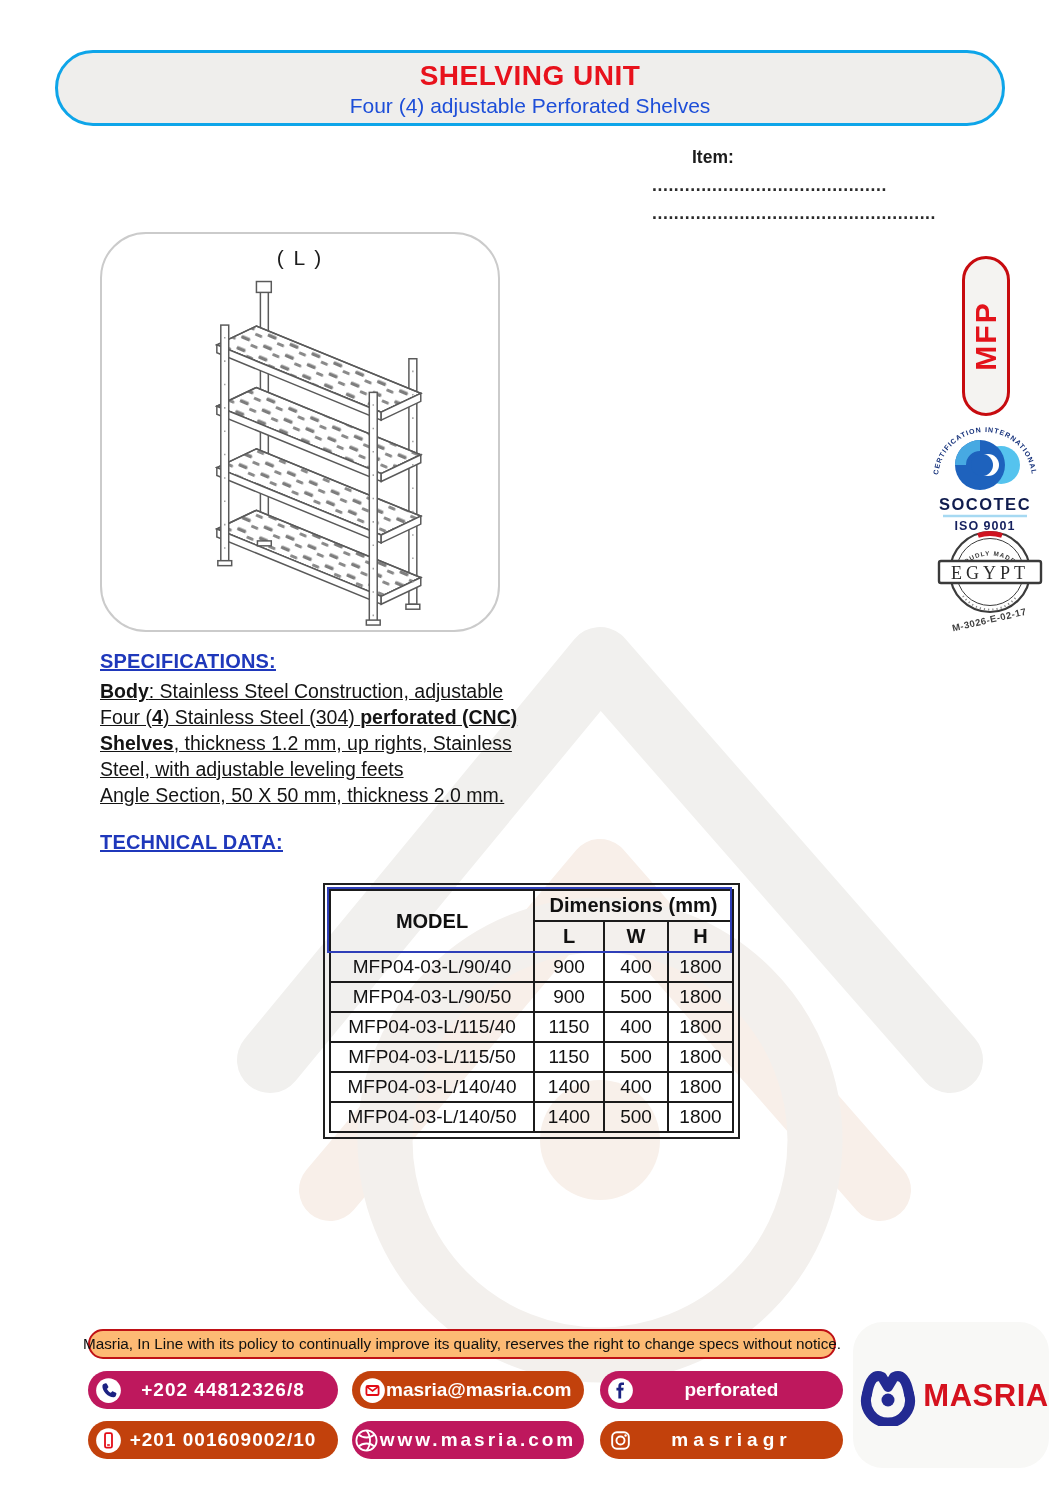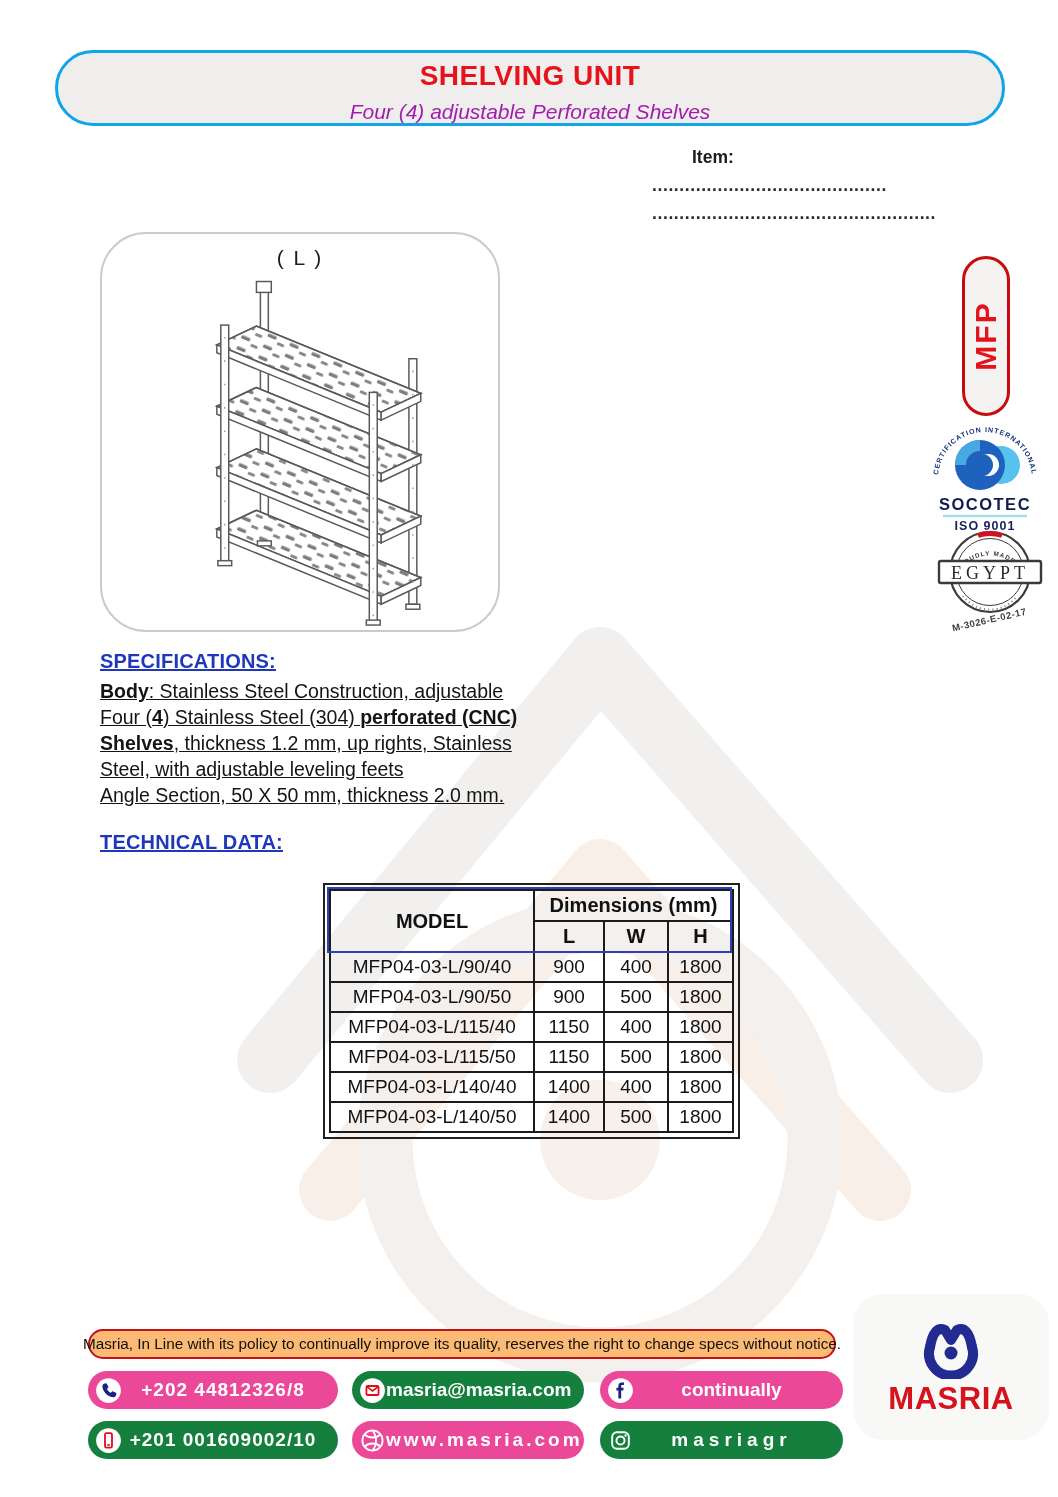--- a/index.html
+++ b/index.html
@@ -5,21 +5,21 @@
   html,body{margin:0;padding:0;background:#ffffff;}
   .page{position:relative;width:1058px;height:1497px;background:#fff;overflow:hidden;
         font-family:"Liberation Sans", sans-serif;color:#151515;}
   .page > *{position:absolute;z-index:1;}
   svg.watermark{left:0;top:0;z-index:0;}
 
   
   .header-pill{left:55px;top:50px;width:950px;height:76px;border:3px solid #0ea5e9;
     border-radius:40px;background:#efeeec;text-align:center;box-sizing:border-box;}
   .header-title{margin-top:7px;font-size:28px;font-weight:800;color:#e8121c;letter-spacing:.5px;}
-  .header-sub{margin-top:8px;font-size:21px;font-weight:500;color:#a21caf;font-style:italic;}
+  .header-sub{margin-top:2px;font-size:21px;font-weight:500;color:#1d4ed8;}
 
   
   .item-block{left:652px;top:143px;width:292px;font-size:17.5px;color:#1c1c1c;line-height:28px;}
   .item-label{font-weight:700;margin-left:40px;}
   .item-dots{letter-spacing:.6px;font-weight:600;color:#2a2a2a;}
 
   
   .drawing-card{left:100px;top:232px;width:400px;height:400px;border:2px solid #cbcbcb;
     border-radius:46px;box-sizing:border-box;background:transparent;}
   .drawing-label{position:absolute;top:12px;left:0;width:100%;text-align:center;
@@ -50,28 +50,28 @@
   .hrow{height:31px;} .drow{height:30px;}
 
   
   .disclaimer{left:88px;top:1329px;width:748px;height:30px;border:2px solid #bf1116;border-radius:17px;
     background:#fdba74;box-sizing:border-box;display:flex;align-items:center;justify-content:center;
     font-size:15.3px;font-weight:500;color:#101010;white-space:nowrap;}
   .pill{height:38px;border-radius:19px;display:flex;align-items:center;box-sizing:border-box;
     color:#fff;font-weight:700;font-size:19px;}
   .pill .txt{flex:1;text-align:center;padding-right:14px;}
   .pill svg{margin-left:7px;flex:0 0 auto;}
-  .pill.navy{background:#ec4899;} .pill.red{background:#15803d;}
+  .pill.navy{background:#be185d;justify-content:center;} .pill.red{background:#c2410c;}
   .num{letter-spacing:1px;} .sp3{letter-spacing:3px;} .sp5{letter-spacing:5px;}
   .p-r1c1{left:88px;top:1371px;width:250px;} .p-r1c2{left:352px;top:1371px;width:232px;}
   .p-r1c3{left:600px;top:1371px;width:243px;} .p-r2c1{left:88px;top:1421px;width:250px;}
   .p-r2c2{left:352px;top:1421px;width:232px;} .p-r2c3{left:600px;top:1421px;width:243px;}
 
-  .logo-card{left:853px;top:1294px;width:196px;height:146px;border-radius:30px;background:#f8f8f6;
-    display:flex;flex-direction:column;align-items:center;justify-content:center;}
+  .logo-card{left:853px;top:1322px;width:196px;height:146px;border-radius:30px;background:#f8f8f6;
+    display:flex;flex-direction:row;align-items:center;justify-content:center;}
   .logo-word{font-size:31px;font-weight:800;color:#d5121e;letter-spacing:.5px;margin-top:2px;}
 </style>
 </head>
 <body>
 
 <div class="page">
 
   <svg class="watermark" width="1058" height="1497" viewBox="0 0 1058 1497">
     <g fill="none" stroke-linejoin="round" stroke-linecap="round">
       <path d="M270 1060 L600 660 L950 1060" stroke="#f1f0ee" stroke-width="66"></path>
@@ -268,21 +268,21 @@
       <path d="M7.2 8.8 L12 12.4 L16.8 8.8" fill="none" stroke="#e30b16" stroke-width="1.6"></path>
     </svg>
     <span class="txt">masria@masria.com</span>
   </div>
 
   <div class="pill navy p-r1c3">
     <svg width="27" height="27" viewBox="0 0 24 24">
       <circle cx="12" cy="12" r="11" fill="#fff"></circle>
       <path d="M13.3 7.2h1.8V4.9h-2.1c-1.8 0-2.9 1.2-2.9 3v1.7H8.4v2.3h1.7V19h2.5v-7.1h1.9l.3-2.3h-2.2V8.1c0-.6.3-.9.7-.9z" fill="#1c2282"></path>
     </svg>
-    <span class="txt">continually</span>
+    <span class="txt">perforated</span>
   </div>
 
   <div class="pill red p-r2c1">
     <svg width="27" height="27" viewBox="0 0 24 24">
       <circle cx="12" cy="12" r="11" fill="#fff"></circle>
       <rect x="8.9" y="5.4" width="6.2" height="13" rx="1.4" fill="none" stroke="#e30b16" stroke-width="1.6"></rect>
       <line x1="10.8" y1="16" x2="13.2" y2="16" stroke="#e30b16" stroke-width="1.4"></line>
     </svg>
     <span class="txt num">+201 001609002/10</span>
   </div>

